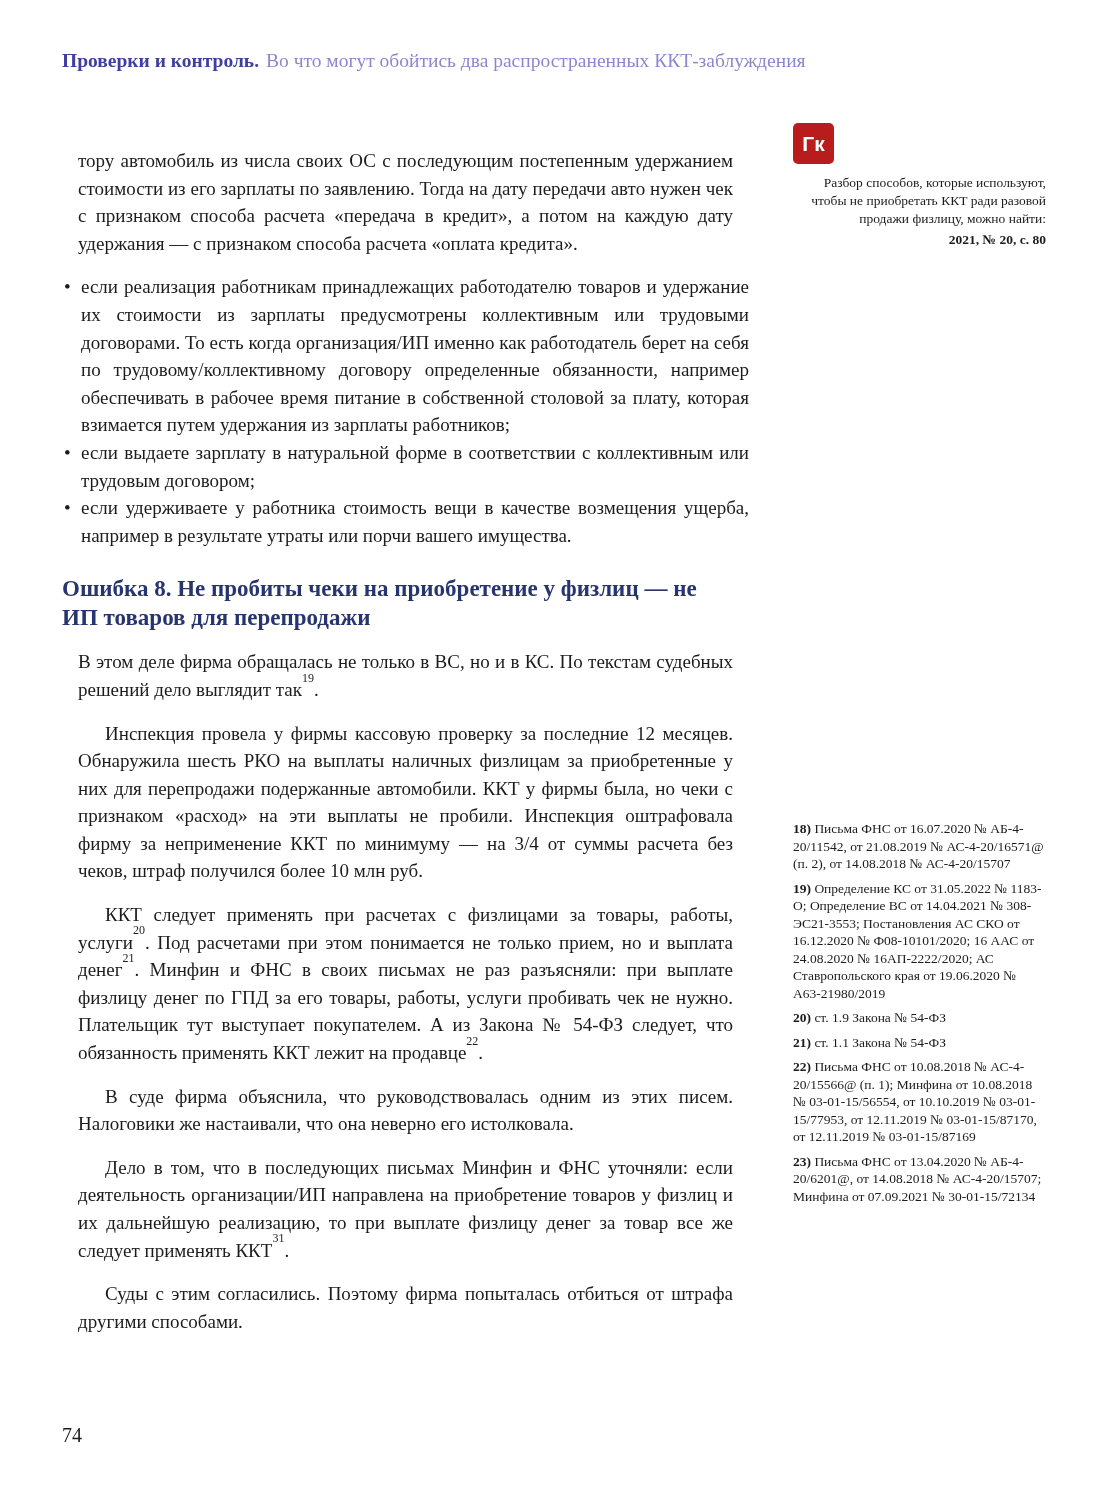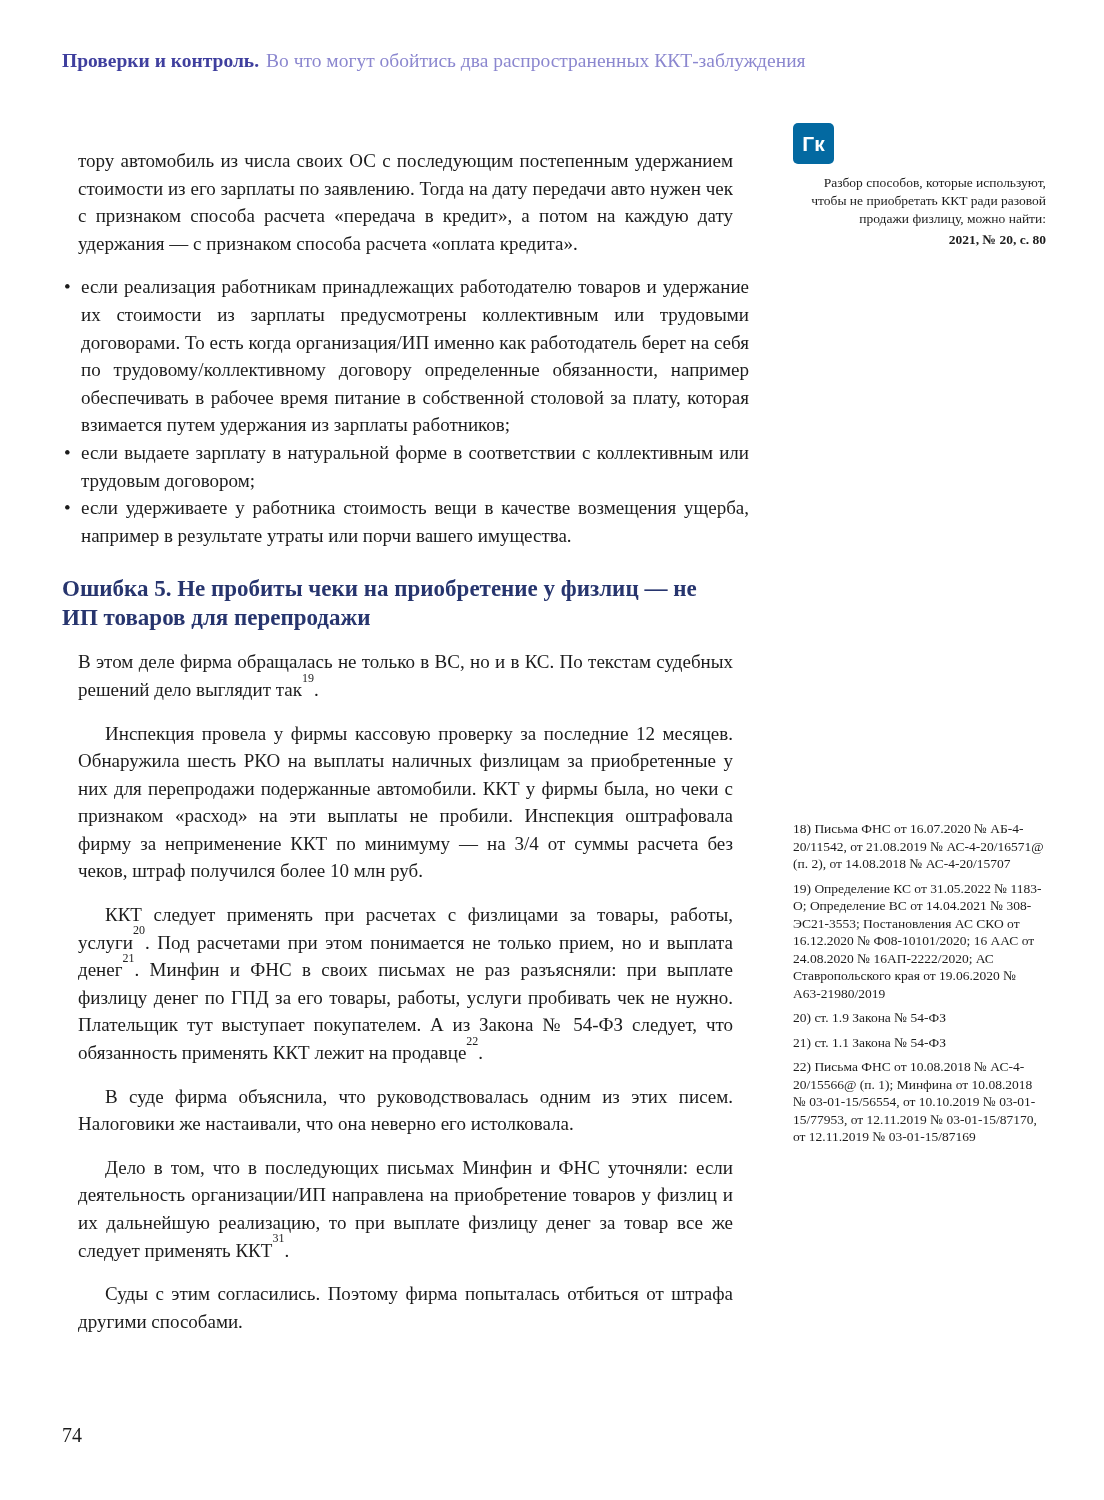--- a/index.html
+++ b/index.html
@@ -31,55 +31,55 @@
   .bullet-marker { position: absolute; left: 2px; top: 0; }
 
   h2.heading2 {
     font-size: 23px; line-height: 28.5px; font-weight: bold;
     color: #27356e; margin: 26px 0 16px 0; text-align: left;
     max-width: 660px;
   }
 
   .sidebar-top { position: absolute; left: 793px; top: 123px; width: 253px; }
   .gk-logo {
-    width: 41px; height: 41px; background: #0369a1; border-radius: 5px;
+    width: 41px; height: 41px; background: #b91c1c; border-radius: 5px;
     color: #ffffff; font-family: "Liberation Sans", sans-serif;
     font-weight: bold; font-size: 21px;
     display: flex; align-items: center; justify-content: center;
   }
   .side-note { margin: 10px 0 0 0; font-size: 13.5px; line-height: 18px; text-align: right; }
   .side-ref { font-weight: bold; display: block; margin-top: 3px; }
 
   .footnotes {
     position: absolute; left: 793px; top: 820px; width: 253px;
     font-size: 13.5px; line-height: 17.5px; text-align: left;
   }
   .footnotes p { margin: 0 0 7px 0; }
-  .fn-num { font-weight: normal; text-align: right; }
+  .fn-num { font-weight: bold; text-align: right; }
 
   .page-number { position: absolute; left: 62px; top: 1424px; font-size: 20px; }
 </style>
 </head>
 <body>
 
 <div class="header">
   <span class="hdr-rubric">Проверки и контроль.</span><span class="hdr-title">Во что могут обойтись два распространенных ККТ-заблуждения</span>
 </div>
 
 <main class="main-col">
   <p>тору автомобиль из числа своих ОС с последующим постепенным удержанием стоимости из его зарплаты по заявлению. Тогда на дату передачи авто нужен чек с признаком способа расчета «передача в кредит», а потом на каждую дату удержания — с признаком способа расчета «оплата кредита».</p>
 
 
   <ul class="bullets">
     <li><span class="bullet-marker">•</span><span>если реализация работникам принадлежащих работодателю товаров и удержание их стоимости из зарплаты предусмотрены коллективным или трудовыми договорами. То есть когда организация/ИП именно как работодатель берет на себя по трудовому/коллективному договору определенные обязанности, например обеспечивать в рабочее время питание в собственной столовой за плату, которая взимается путем удержания из зарплаты работников;</span></li>
     <li><span class="bullet-marker">•</span><span>если выдаете зарплату в натуральной форме в соответствии с коллективным или трудовым договором;</span></li>
     <li><span class="bullet-marker">•</span><span>если удерживаете у работника стоимость вещи в качестве возмещения ущерба, например в результате утраты или порчи вашего имущества.</span></li>
   </ul>
 
-  <h2 class="heading2">Ошибка 5. Не пробиты чеки на приобретение у физлиц — не ИП товаров для перепродажи</h2>
+  <h2 class="heading2">Ошибка 8. Не пробиты чеки на приобретение у физлиц — не ИП товаров для перепродажи</h2>
 
   <p><span>В этом деле фирма обращалась не только в ВС, но и в КС. По текстам судебных решений дело выглядит так</span><sup class="fnref">19</sup><span>.</span></p>
 
   <p class="indent">Инспекция провела у фирмы кассовую проверку за последние 12 месяцев. Обнаружила шесть РКО на выплаты наличных физлицам за приобретенные у них для перепродажи подержанные автомобили. ККТ у фирмы была, но чеки с признаком «расход» на эти выплаты не пробили. Инспекция оштрафовала фирму за неприменение ККТ по минимуму — на 3/4 от суммы расчета без чеков, штраф получился более 10 млн руб.</p>
 
   <p class="indent"><span>ККТ следует применять при расчетах с физлицами за товары, работы, услуги</span><sup class="fnref">20</sup><span>. Под расчетами при этом понимается не только прием, но и выплата денег</span><sup class="fnref">21</sup><span>. Минфин и ФНС в своих письмах не раз разъясняли: при выплате физлицу денег по ГПД за его товары, работы, услуги пробивать чек не нужно. Плательщик тут выступает покупателем. А из Закона № 54-ФЗ следует, что обязанность применять ККТ лежит на продавце</span><sup class="fnref">22</sup><span>.</span></p>
 
   <p class="indent">В суде фирма объяснила, что руководствовалась одним из этих писем. Налоговики же настаивали, что она неверно его истолковала.</p>
 
   <p class="indent"><span>Дело в том, что в последующих письмах Минфин и ФНС уточняли: если деятельность организации/ИП направлена на приобретение товаров у физлиц и их дальнейшую реализацию, то при выплате физлицу денег за товар все же следует применять ККТ</span><sup class="fnref">31</sup><span>.</span></p>
@@ -93,15 +93,16 @@
     </div>
   <p class="side-note"><span>Разбор способов, которые используют, чтобы не приобретать ККТ ради разовой продажи физлицу, можно найти:</span><span class="side-ref">2021, № 20, с. 80</span></p>
 </aside>
 
 <aside class="footnotes">
   <p><span class="fn-num">18)</span> <span>Письма ФНС от 16.07.2020 № АБ-4-20/11542, от 21.08.2019 № АС-4-20/16571@ (п. 2), от 14.08.2018 № АС-4-20/15707</span></p>
   <p><span class="fn-num">19)</span> <span>Определение КС от 31.05.2022 № 1183-О; Определение ВС от 14.04.2021 № 308-ЭС21-3553; Постановления АС СКО от 16.12.2020 № Ф08-10101/2020; 16 ААС от 24.08.2020 № 16АП-2222/2020; АС Ставропольского края от 19.06.2020 № А63-21980/2019</span></p>
   <p><span class="fn-num">20)</span> <span>ст. 1.9 Закона № 54-ФЗ</span></p>
   <p><span class="fn-num">21)</span> <span>ст. 1.1 Закона № 54-ФЗ</span></p>
   <p><span class="fn-num">22)</span> <span>Письма ФНС от 10.08.2018 № АС-4-20/15566@ (п. 1); Минфина от 10.08.2018 № 03-01-15/56554, от 10.10.2019 № 03-01-15/77953, от 12.11.2019 № 03-01-15/87170, от 12.11.2019 № 03-01-15/87169</span></p>
+  <p><span class="fn-num">23)</span> <span>Письма ФНС от 13.04.2020 № АБ-4-20/6201@, от 14.08.2018 № АС-4-20/15707; Минфина от 07.09.2021 № 30-01-15/72134</span></p>
 </aside>
 
 <div class="page-number">74</div>
 
 </body></html>

